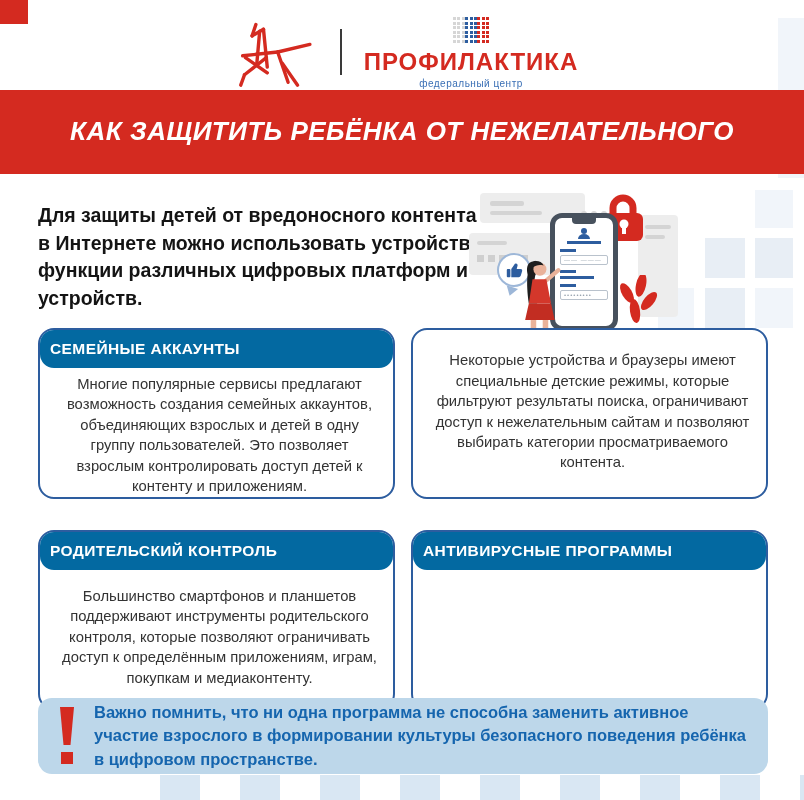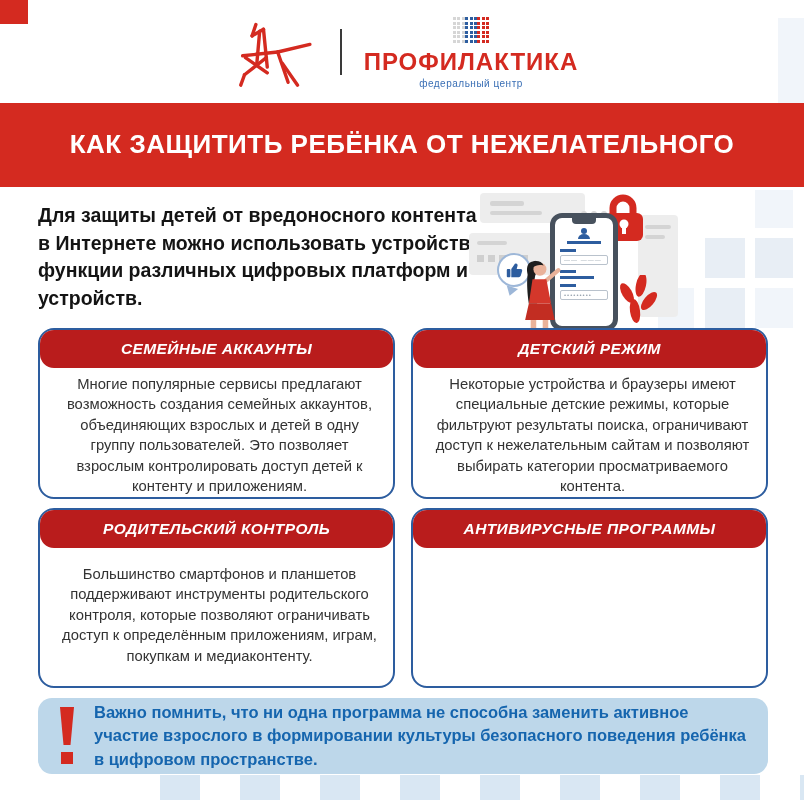--- a/index.html
+++ b/index.html
@@ -41,25 +41,26 @@
   .pixel-col.red  { background-color: #d42a20; }
   .brand-name {
     color: #d42a20; font-weight: bold; font-size: 24px; letter-spacing: 1px;
   }
   .brand-subtitle {
     color: #3a6fb5; font-size: 10px; margin-top: 2px; letter-spacing: 0.5px;
   }
 
   
   .title-banner {
-    position: absolute; top: 103px; left: 0;
+    position: absolute; top: 90px; left: 0;
     width: 804px; height: 84px;
     background: #d42a20;
     display: flex; flex-direction: column; align-items: center; justify-content: center;
     text-align: center;
+    font-style: italic;
   }
   .title-banner .line {
     color: #ffffff; font-weight: bold; font-size: 26px;
     letter-spacing: 0.5px; line-height: 1.3;
   }
 
   
   .intro-text {
     position: absolute; left: 38px; top: 202px; width: 448px;
     font-size: 19.5px; font-weight: bold; color: #141414; line-height: 1.42;
@@ -128,27 +129,26 @@
     column-gap: 16px; row-gap: 9px;
     z-index: 6;
   }
   .card {
     background: #ffffff;
     border: 2px solid #2d5d9f; border-radius: 16px;
     overflow: hidden;
     display: flex; flex-direction: column;
   }
   .card-r1 { height: 171px; }
-  .card-r2 { height: 180px; }
+  .card-r2 { height: 180px; margin-top: 22px; }
   .card-header {
-    background: #b91c1c; border-radius: 0 0 14px 14px;
+    background: #0369a1; border-radius: 0 0 14px 14px;
     min-height: 38px;
-    display: flex; align-items: center; justify-content: center;
+    display: flex; align-items: center; justify-content: flex-start;
     padding: 6px 10px;
-    font-style: italic;
   }
   .card-title {
     color: #ffffff; font-weight: bold; font-size: 15.5px; letter-spacing: 0.4px;
     text-align: center;
   }
   .card-body {
     flex: 1; display: flex; align-items: center; justify-content: flex-end;
     padding: 6px 14px 10px 20px;
   }
   .card-text {
@@ -314,23 +314,20 @@
     <div class="card card-r1">
       <div class="card-header">
         <div class="card-title">СЕМЕЙНЫЕ АККАУНТЫ</div>
       </div>
       <div class="card-body">
         <div class="card-text">Многие популярные сервисы предлагают возможность создания семейных аккаунтов, объединяющих взрослых и детей в одну группу пользователей. Это позволяет взрослым контролировать доступ детей к контенту и приложениям.</div>
       </div>
     </div>
 
     <div class="card card-r1">
-      <div class="card-header">
-        <div class="card-title">ДЕТСКИЙ РЕЖИМ</div>
-      </div>
       <div class="card-body">
         <div class="card-text">Некоторые устройства и браузеры имеют специальные детские режимы, которые фильтруют результаты поиска, ограничивают доступ к нежелательным сайтам и позволяют выбирать категории просматриваемого контента.</div>
       </div>
     </div>
 
     <div class="card card-r2">
       <div class="card-header">
         <div class="card-title">РОДИТЕЛЬСКИЙ КОНТРОЛЬ</div>
       </div>
       <div class="card-body">

